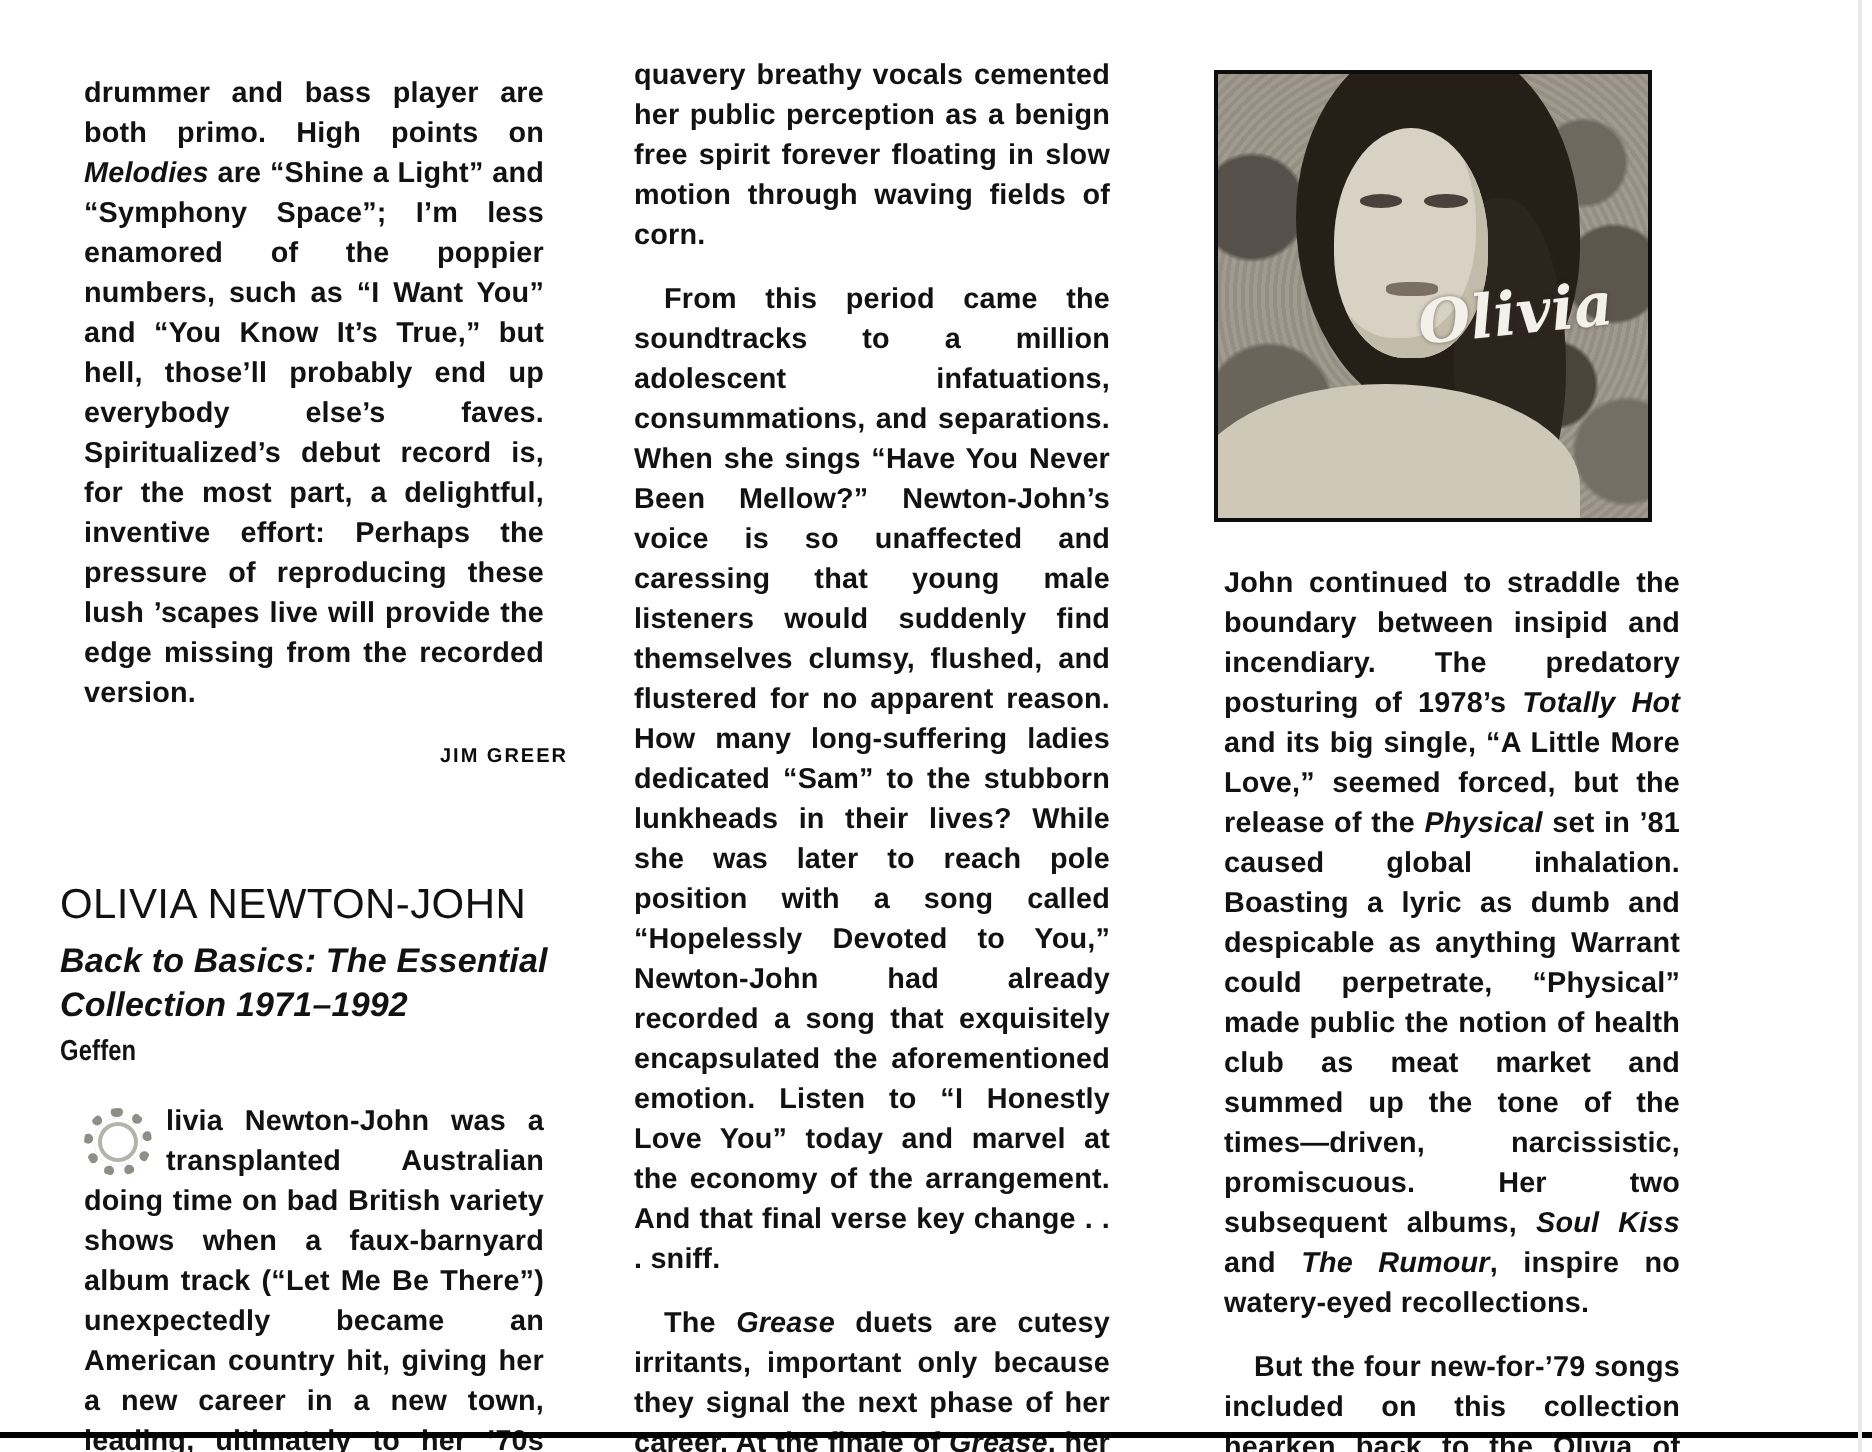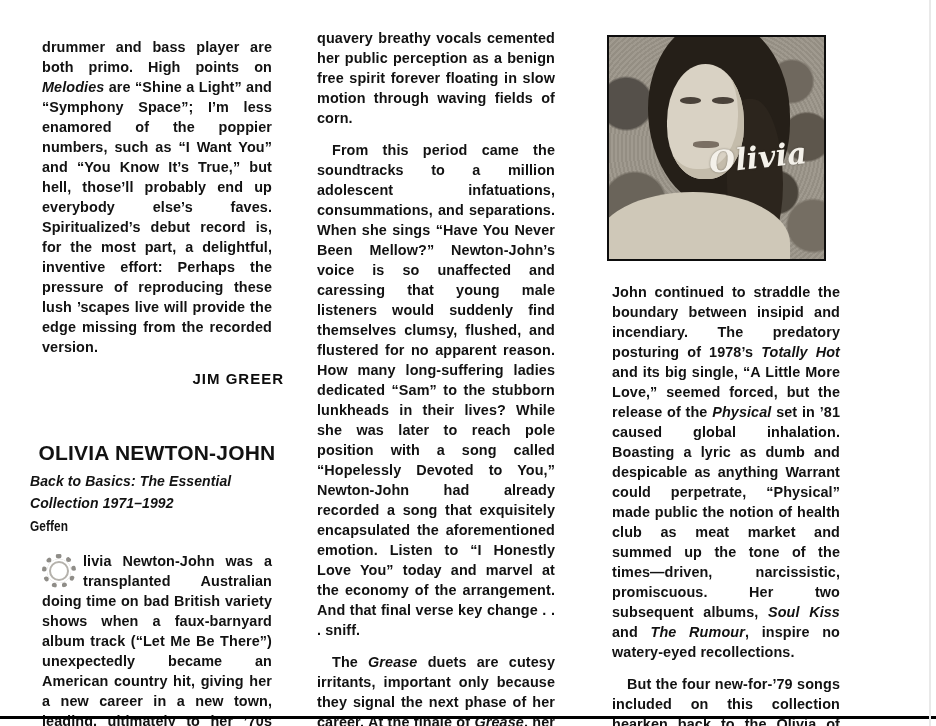--- a/index.html
+++ b/index.html
@@ -21,37 +21,37 @@
   }
   .col p{margin:12px;}
   .it{font-style:italic;}
   .indent{text-indent:15px;}
   .cont-last{text-align-last:justify;}
   .col1{left:30px;top:25px;width:254px;}
   .col2{left:305px;top:16px;width:262px;}
   .col3{left:600px;top:35px;width:252px;}
   .byline{
     text-align:right;
-    font-size:15px;
+    font-size:10px;
     font-weight:900;
     letter-spacing:1px;
     margin-top:4px;
     color:#0c0c0c;
   }
   .artist{
     margin:52px 0 0 0;
     font-size:21px;
     line-height:24px;
     letter-spacing:0.2px;
-    font-weight:700;
-    text-align:center;
+    font-weight:400;
+    text-align:left;
   }
   .album{
     margin-top:5px;
-    font-size:14px;
+    font-size:17px;
     line-height:22px;
     font-weight:bold;
     font-style:italic;
     text-align:left;
   }
   .label{
     margin-top:2px;
     font-size:14.5px;
     font-weight:bold;
     text-align:left;

